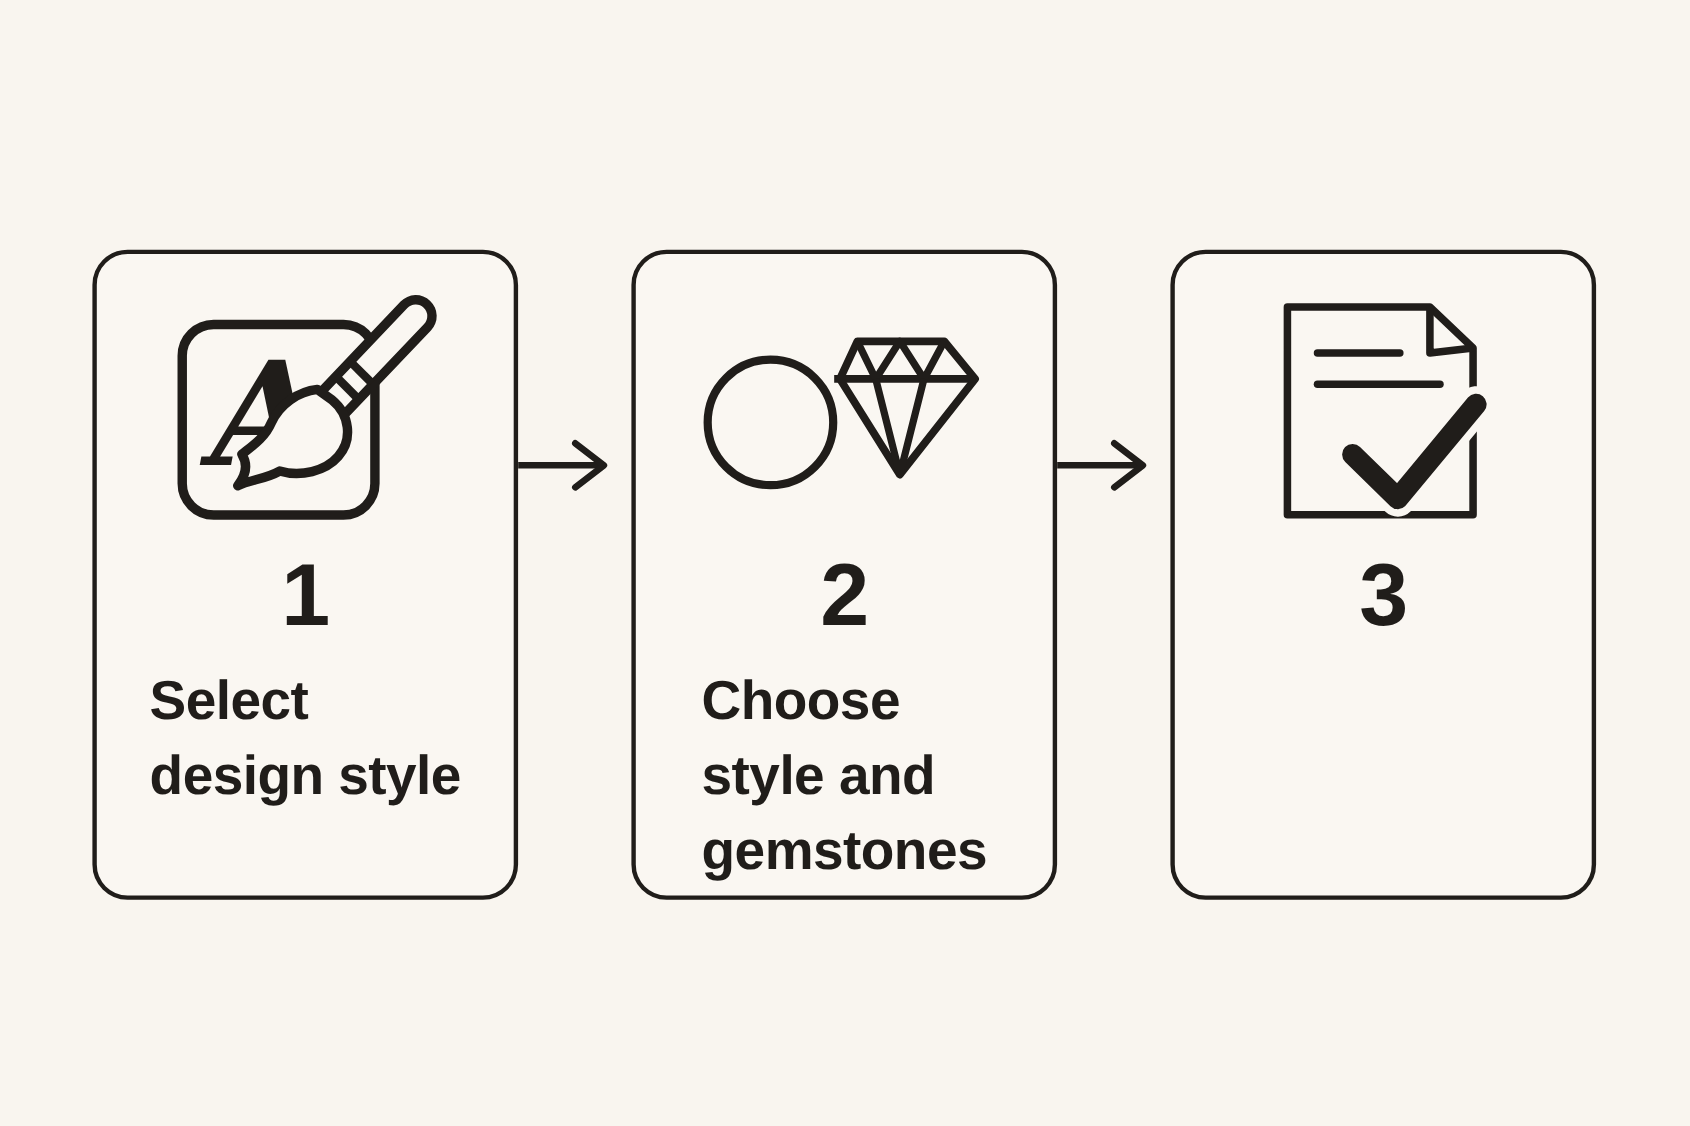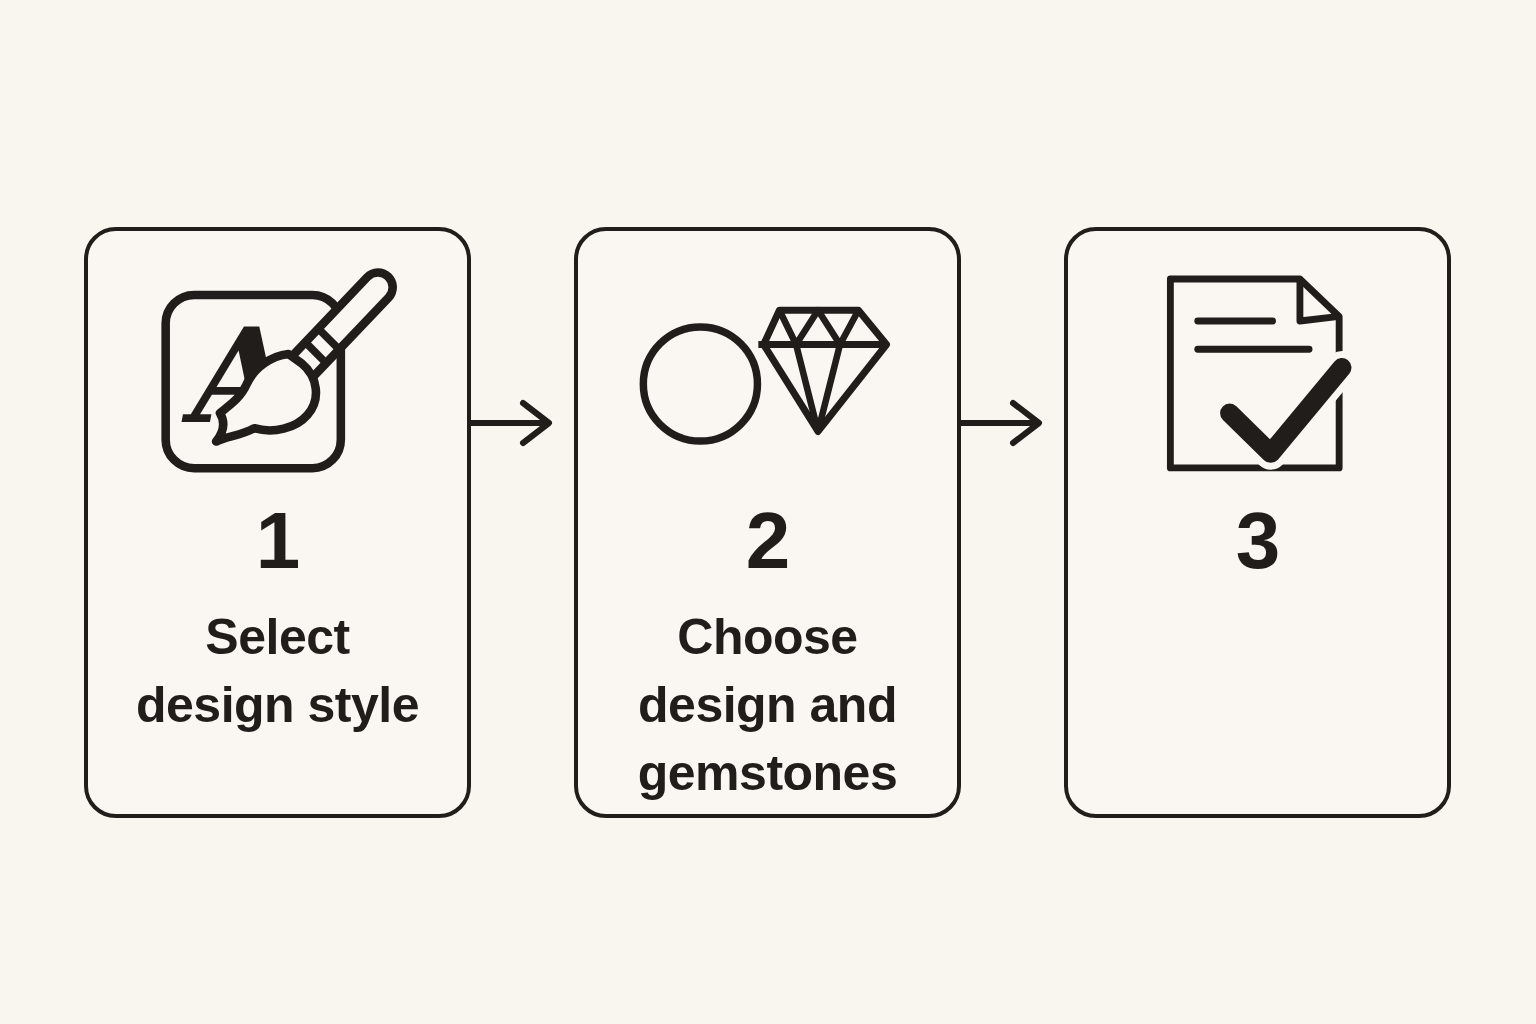--- a/index.html
+++ b/index.html
@@ -42,21 +42,21 @@
     font-size: 80px;
     font-weight: bold;
     line-height: 1;
     letter-spacing: -1px;
   }
   .step-label {
     margin-top: 22px;
     font-size: 50px;
     font-weight: bold;
     line-height: 68px;
-    text-align: center;
+    text-align: left;
     white-space: pre-line;
     letter-spacing: -0.5px;
   }
   .connector {
     width: 103px;
     position: relative;
     flex: 0 0 auto;
   }
   .connector svg {
     position: absolute;
@@ -115,21 +115,21 @@
 
         <path class="stroke-ink" d="M 139 53 L 285 53" stroke-width="8"></path>
 
         <path class="stroke-ink" d="M 163 14 L 182 53 L 207 14 L 232 53 L 253 14" stroke-width="7.5" stroke-linejoin="round"></path>
 
         <path class="stroke-ink" d="M 182 53 L 207 152 M 232 53 L 207 152" stroke-width="7.5"></path>
       </svg>
     </div>
     <div class="step-number">2</div>
     <div class="step-label">Choose
-design and
+style and
 gemstones</div>
   </div>
 
   <div class="connector">
     <svg width="103" height="48" viewBox="0 0 103 48" aria-hidden="true">
       <path class="stroke-ink" d="M 0 24 L 74 24" stroke-width="6"></path>
       <path class="stroke-ink" d="M 52 4 L 78 24 L 52 44" stroke-width="6" stroke-linecap="round" stroke-linejoin="round"></path>
     </svg>
   </div>
 

